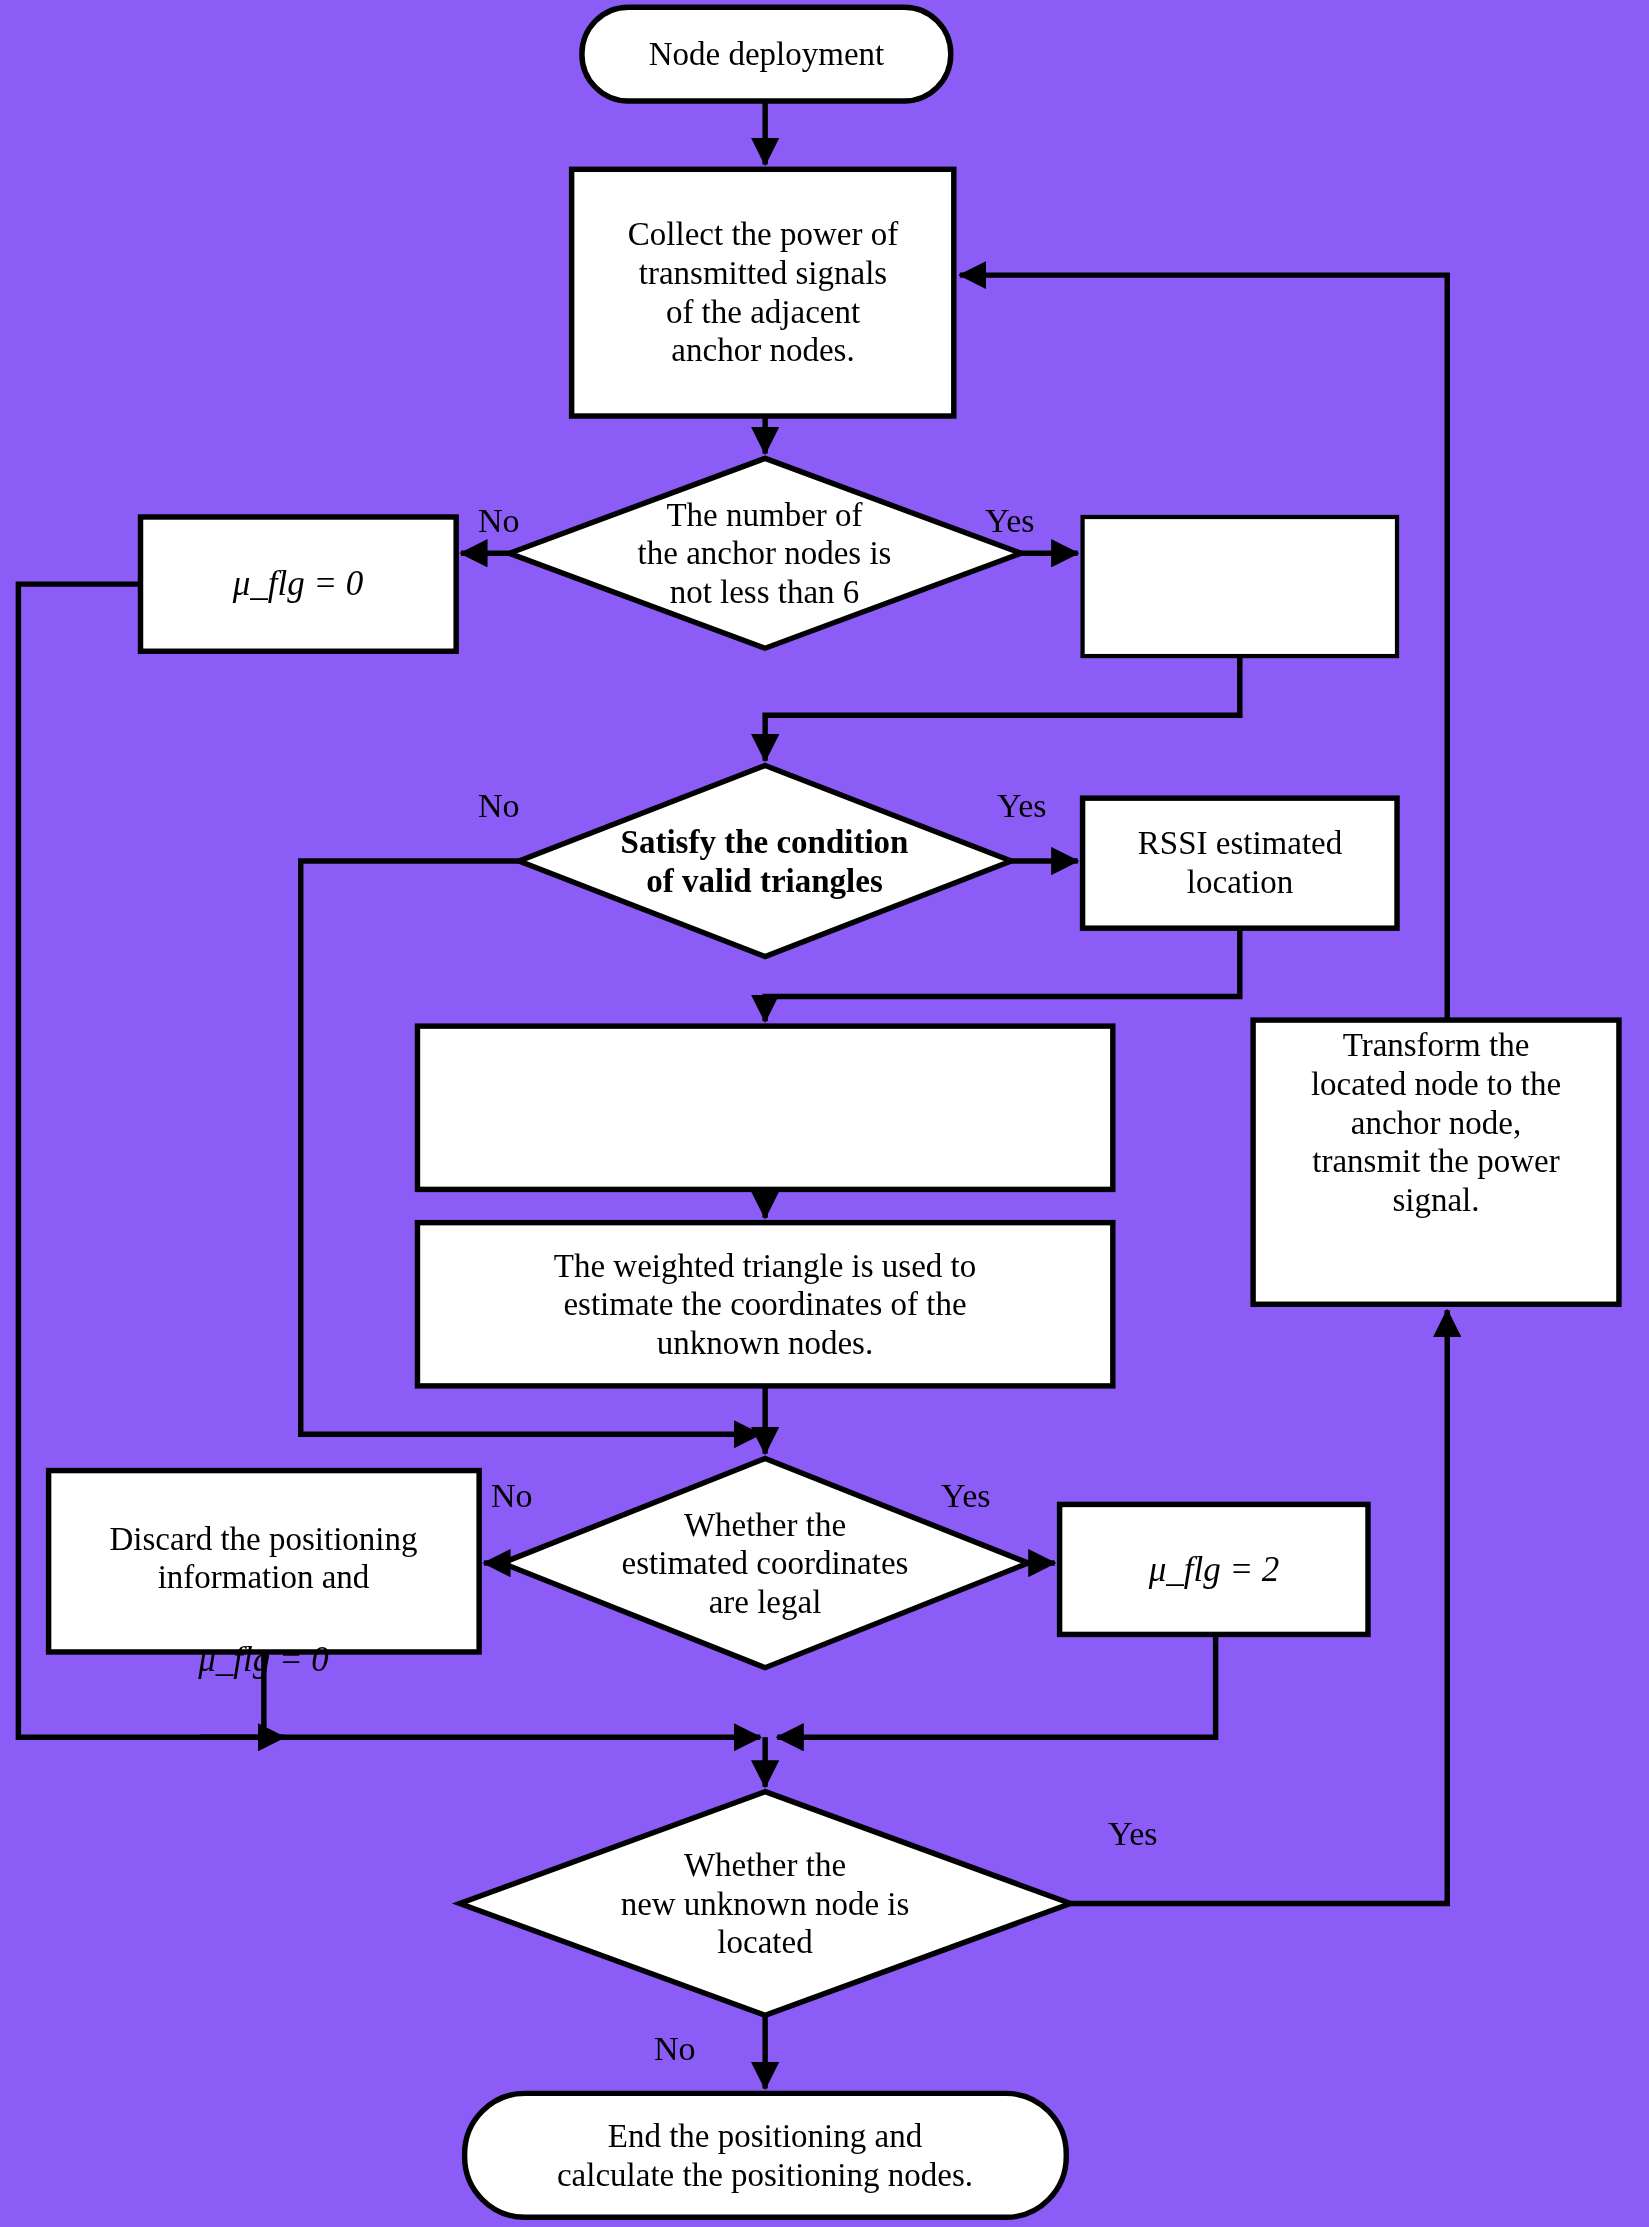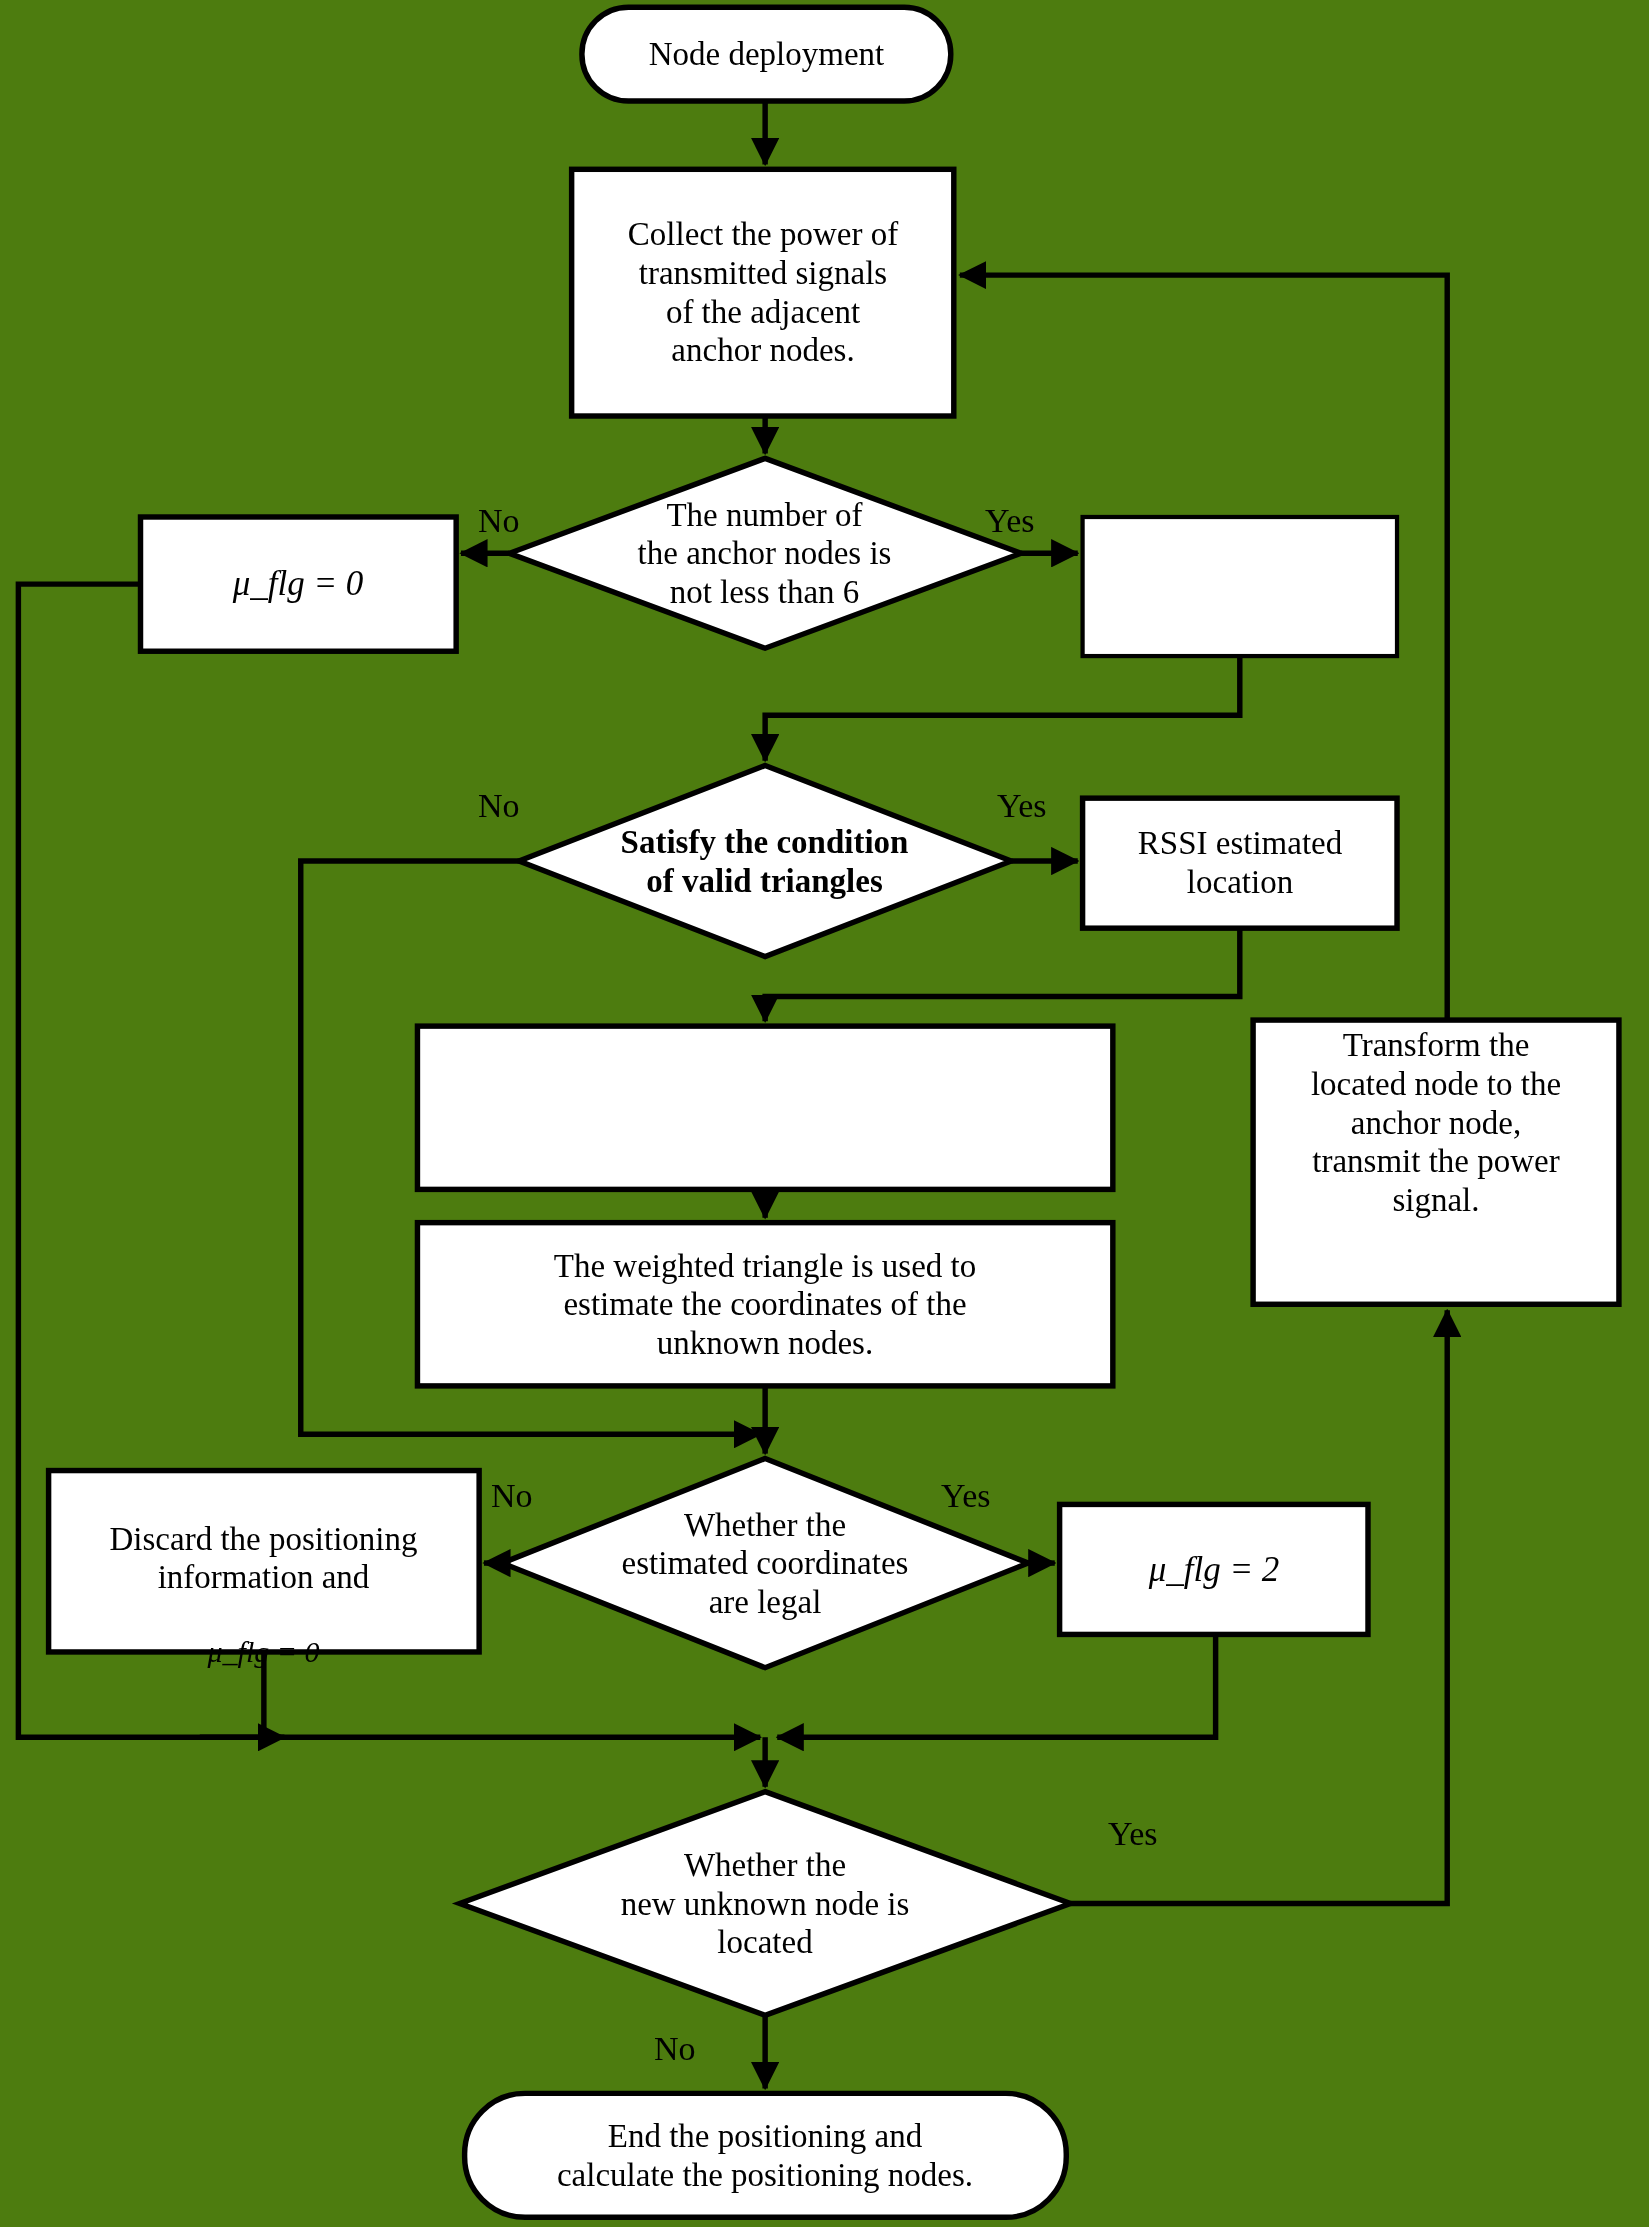--- a/index.html
+++ b/index.html
@@ -1,17 +1,17 @@
 <!DOCTYPE html>
 <html style="font-size:9.7px"><head>
 <meta charset="utf-8">
 <style>
   html,body{margin:0;padding:0;background:#ffffff;}
   body{font-family:"Liberation Serif","DejaVu Serif",serif;}
-  #stage{position:relative;width:1650px;height:2227px;background:#4d7c0f;overflow:hidden;}
+  #stage{position:relative;width:1650px;height:2227px;background:#8b5cf6;overflow:hidden;}
   svg#flow{position:absolute;left:0;top:0;width:1650px;height:2227px;display:block;}
   .shape{fill:#ffffff;stroke:#000000;stroke-width:9;}
   .shape-thin{fill:#ffffff;stroke:#000000;stroke-width:7;}
   .conn{fill:none;stroke:#000000;stroke-width:9;stroke-linecap:butt;stroke-linejoin:miter;}
   .arrowhd{fill:#000000;stroke:none;}
   .lbl{position:absolute;color:#000;text-align:center;line-height:1.17;
        font-family:"Liberation Serif","DejaVu Serif",serif;
        white-space:pre-line;pointer-events:none;}
   .node-txt{font-size:33px;}
   .yn{font-size:34px;}
@@ -133,21 +133,21 @@
 transmit the power
 signal.</div>
 
   <div class="lbl center-abs node-txt" style="left:544px;top:1500px;width:442px;height:127px;">Whether the
 estimated coordinates
 are legal</div>
 
   <div class="lbl" style="left:48px;top:1481px;width:431px;text-align:center;font-size:33px;">
     <span>Discard the positioning
 information and</span>
-    <div class="mu" style="font-size:30px;margin-top:2.4px;">
+    <div class="mu" style="font-size:35px;margin-top:2.4px;">
       <span>μ</span><span>_</span><span>flg</span>&nbsp;<span>= 0</span>
     </div>
   </div>
 
   <div class="lbl center-abs mu" style="left:1060px;top:1505px;width:308px;height:130px;">
     <span>μ</span><span>_</span><span>flg</span>&nbsp;<span>= 2</span>
   </div>
 
   <div class="lbl center-abs node-txt" style="left:532px;top:1833px;width:466px;height:142px;">Whether the
 new unknown node is

